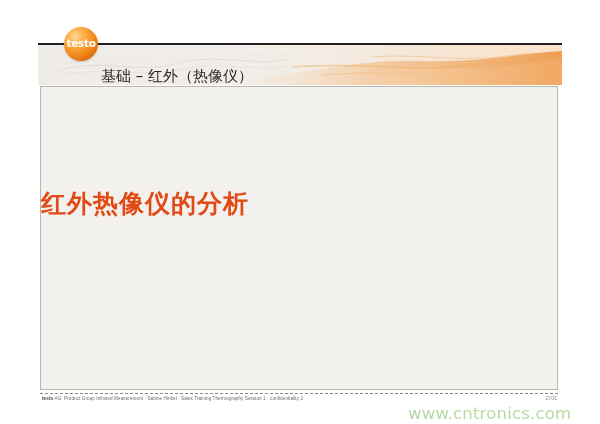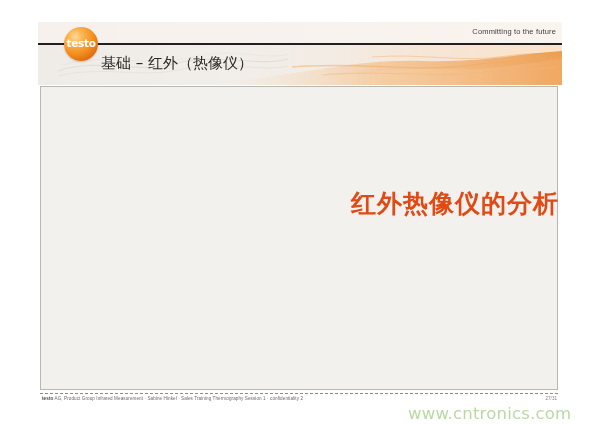--- a/index.html
+++ b/index.html
@@ -110,21 +110,21 @@
     position: absolute;
     left: 20px;
     top: 0;
     width: 230px;
     height: 40px;
     opacity: 0.5;
   }
   #slide-title {
     position: absolute;
     left: 63px;
-    top: 9px;
+    top: 22px;
     font-family: "DejaVu Sans", "Liberation Sans", sans-serif;
     font-size: 15px;
     color: #2a2724;
     white-space: nowrap;
     z-index: 5;
   }
 
   
   #content-area {
     position: absolute;
@@ -134,21 +134,21 @@
     height: 304px;
     background: #f2f1ee;
     border: 1px solid #b9b7b2;
     box-sizing: border-box;
   }
   #main-heading {
     position: absolute;
     left: 0;
     top: 100px;
     width: 518px;
-    text-align: right;
+    text-align: left;
     font-family: "DejaVu Sans", "Liberation Sans", sans-serif;
     font-size: 25px;
     font-weight: bold;
     color: #e14a14;
     letter-spacing: 1px;
   }
 
   
   #footer-rule {
     position: absolute;
@@ -190,23 +190,20 @@
     letter-spacing: 0.2px;
     white-space: nowrap;
     text-align: right;
   }
 </style>
 </head>
 <body>
 
 <div id="slide">
 
-  <div id="header-band">
-    <div id="tagline">Committing to the future</div>
-  </div>
   <div id="header-rule"></div>
 
   <div id="logo">
     <div id="logo-sphere"></div>
     <div id="logo-text">testo</div>
   </div>
 
   <div id="title-band">
     <svg id="smoke-svg" viewBox="0 0 230 40" preserveAspectRatio="none">
       <path d="M0,26 C40,12 80,30 120,18 C160,8 200,22 230,14" fill="none" stroke="#9a948c" stroke-width="1.1" opacity="0.35"></path>

